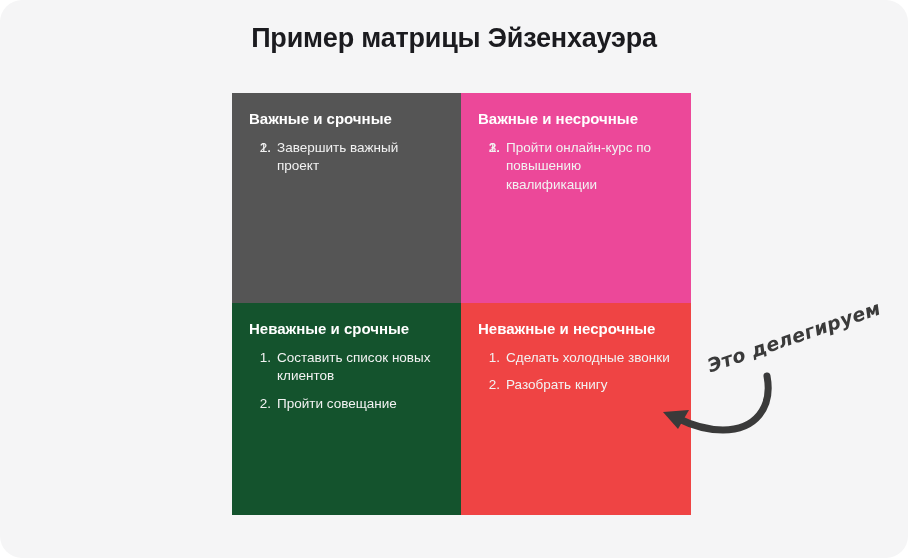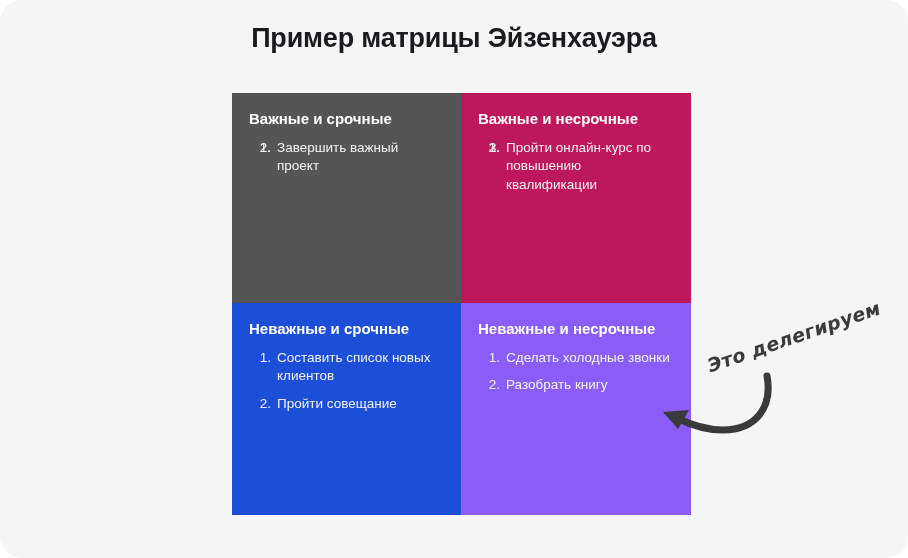--- a/index.html
+++ b/index.html
@@ -133,51 +133,51 @@
         <li>
           <span class="num">1.</span>
         </li>
         <li>
           <span class="num">2.</span>
           <span>Завершить важный проект</span>
         </li>
       </ol>
     </div>
 
-    <div class="quad" style="background: #be185d;">
+    <div class="quad" style="background: #ec4899;">
       <div class="quad-title">Важные и несрочные</div>
       <ol class="quad-list">
         <li>
           <span class="num">1.</span>
         </li>
         <li>
           <span class="num">2.</span>
         </li>
         <li>
           <span class="num">3.</span>
           <span>Пройти онлайн-курс по повышению квалификации</span>
         </li>
       </ol>
     </div>
 
-    <div class="quad" style="background: #1d4ed8;">
+    <div class="quad" style="background: #14532d;">
       <div class="quad-title">Неважные и срочные</div>
       <ol class="quad-list">
         <li>
           <span class="num">1.</span>
           <span>Составить список новых клиентов</span>
         </li>
         <li>
           <span class="num">2.</span>
           <span>Пройти совещание</span>
         </li>
       </ol>
     </div>
 
-    <div class="quad" style="background: #8b5cf6;">
+    <div class="quad" style="background: #ef4444;">
       <div class="quad-title">Неважные и несрочные</div>
       <ol class="quad-list">
         <li>
           <span class="num">1.</span>
           <span>Сделать холодные звонки</span>
         </li>
         <li>
           <span class="num">2.</span>
           <span>Разобрать книгу</span>
         </li>

